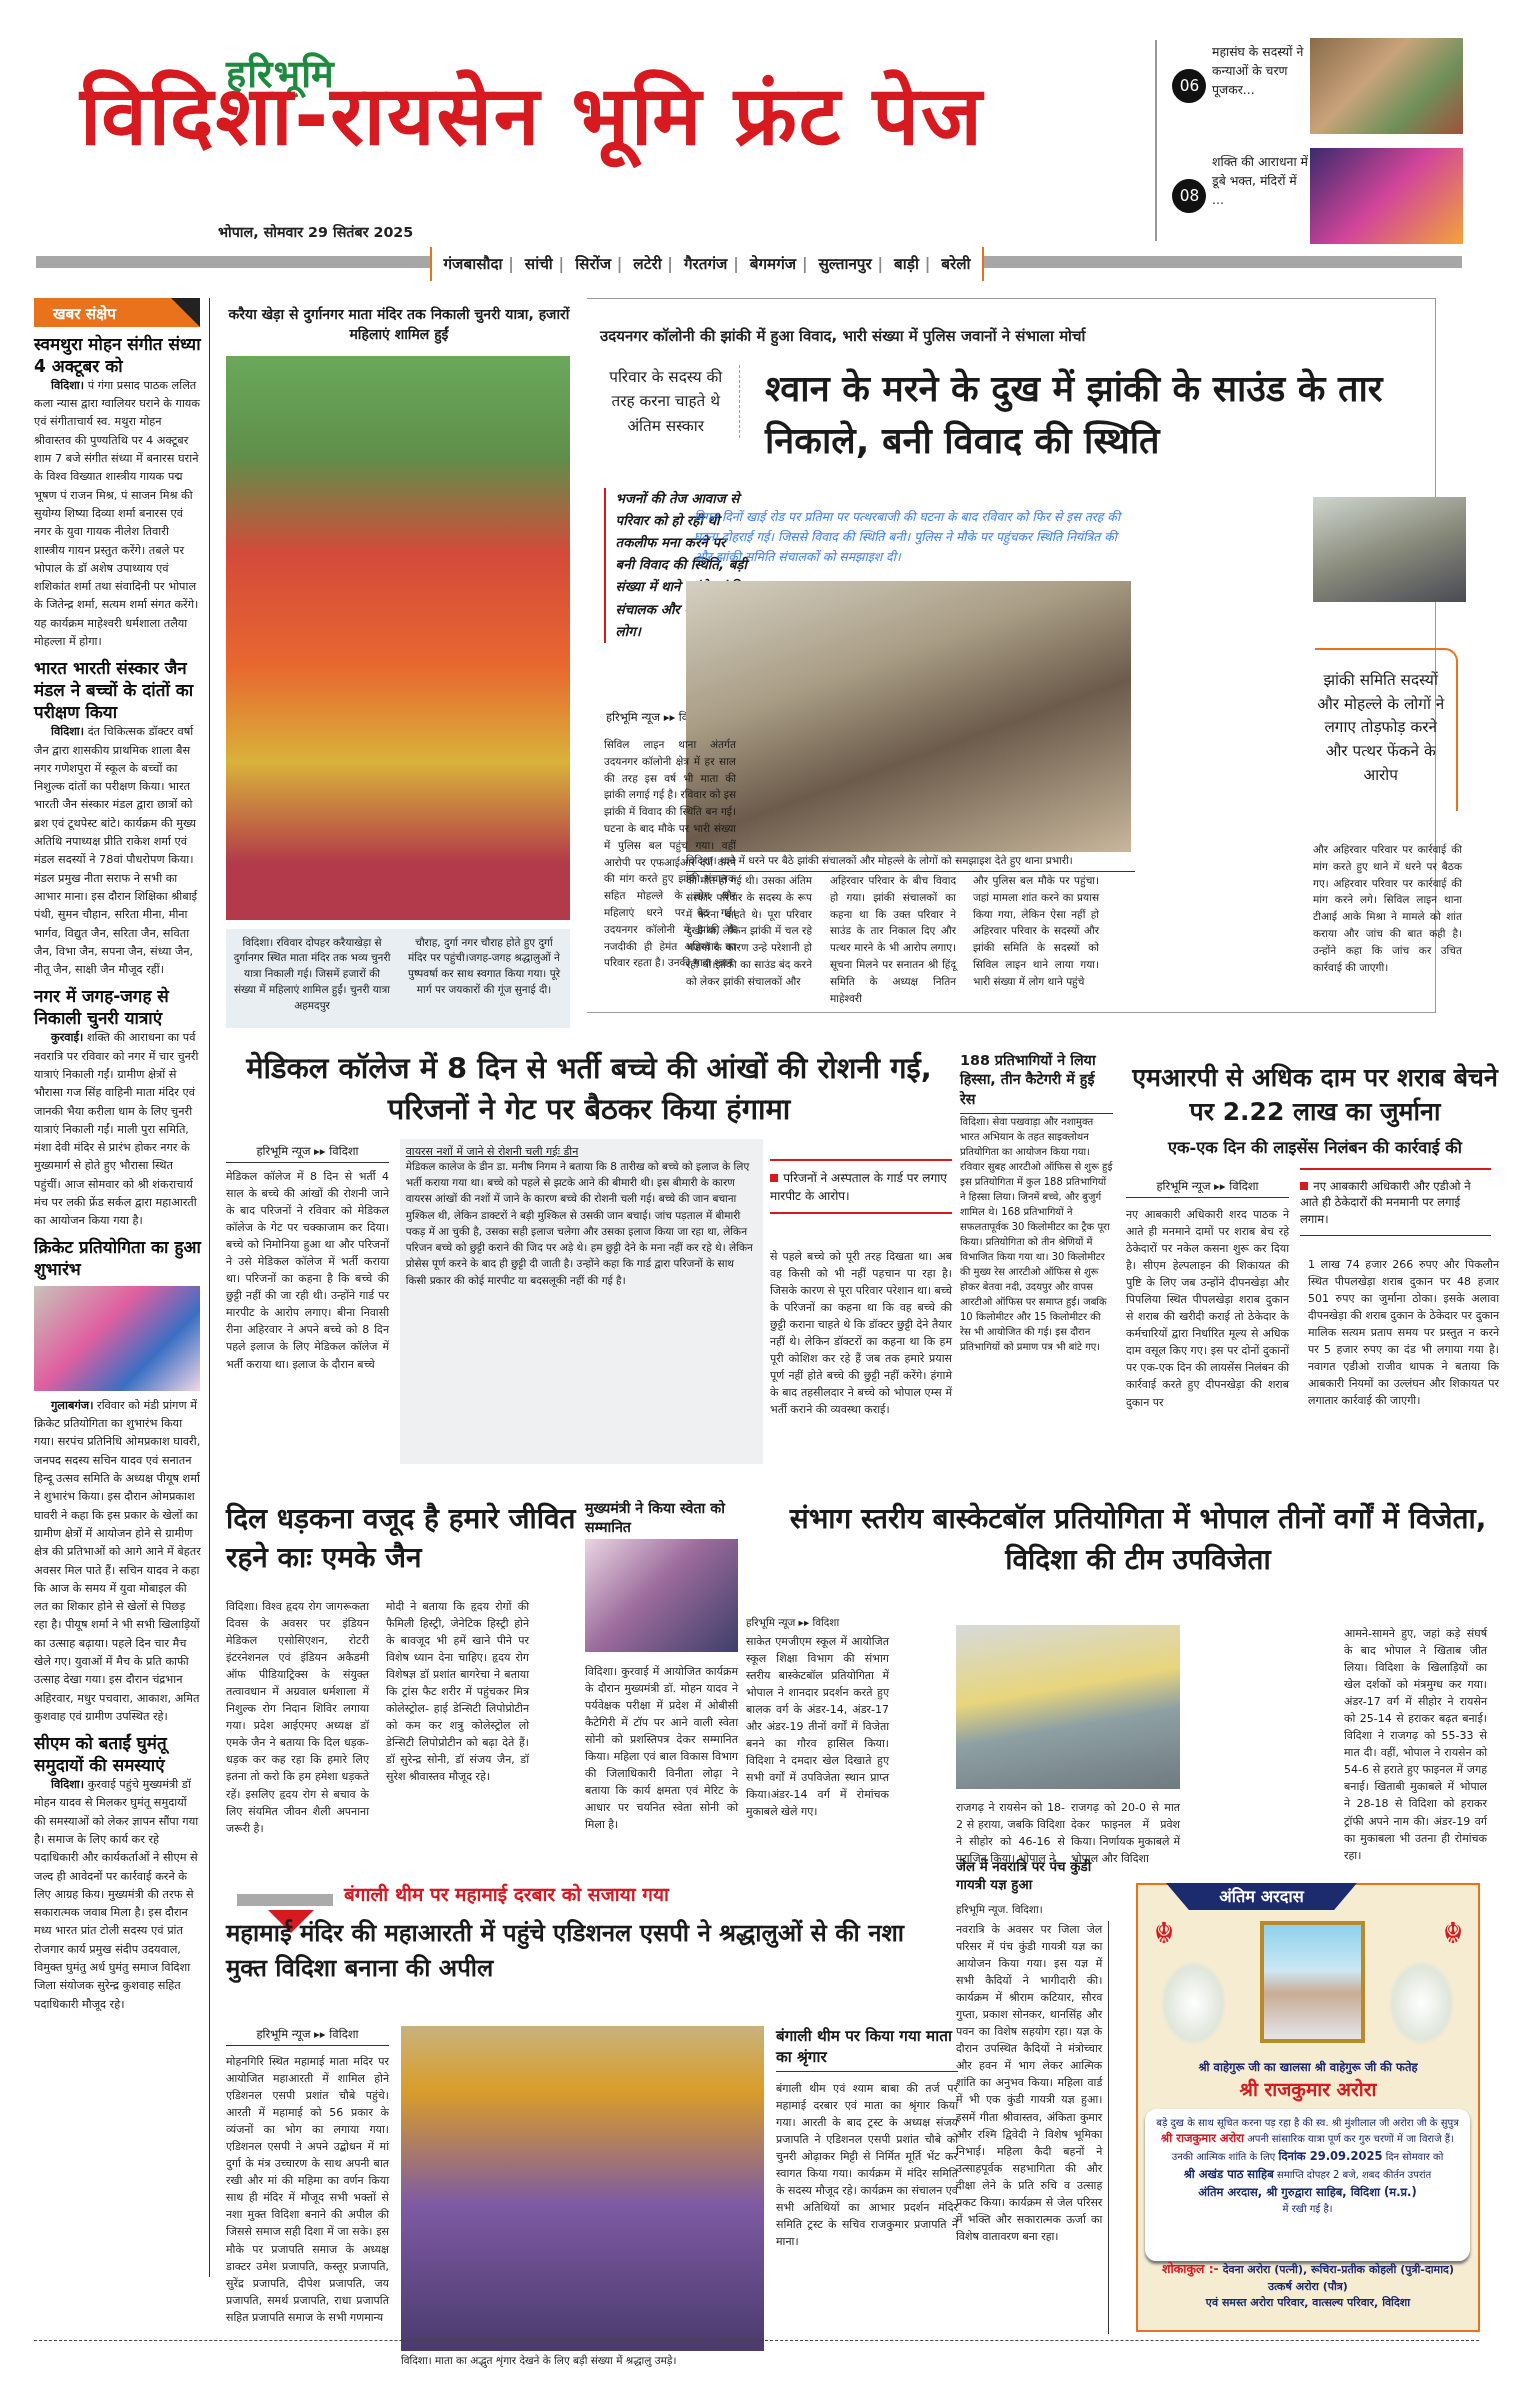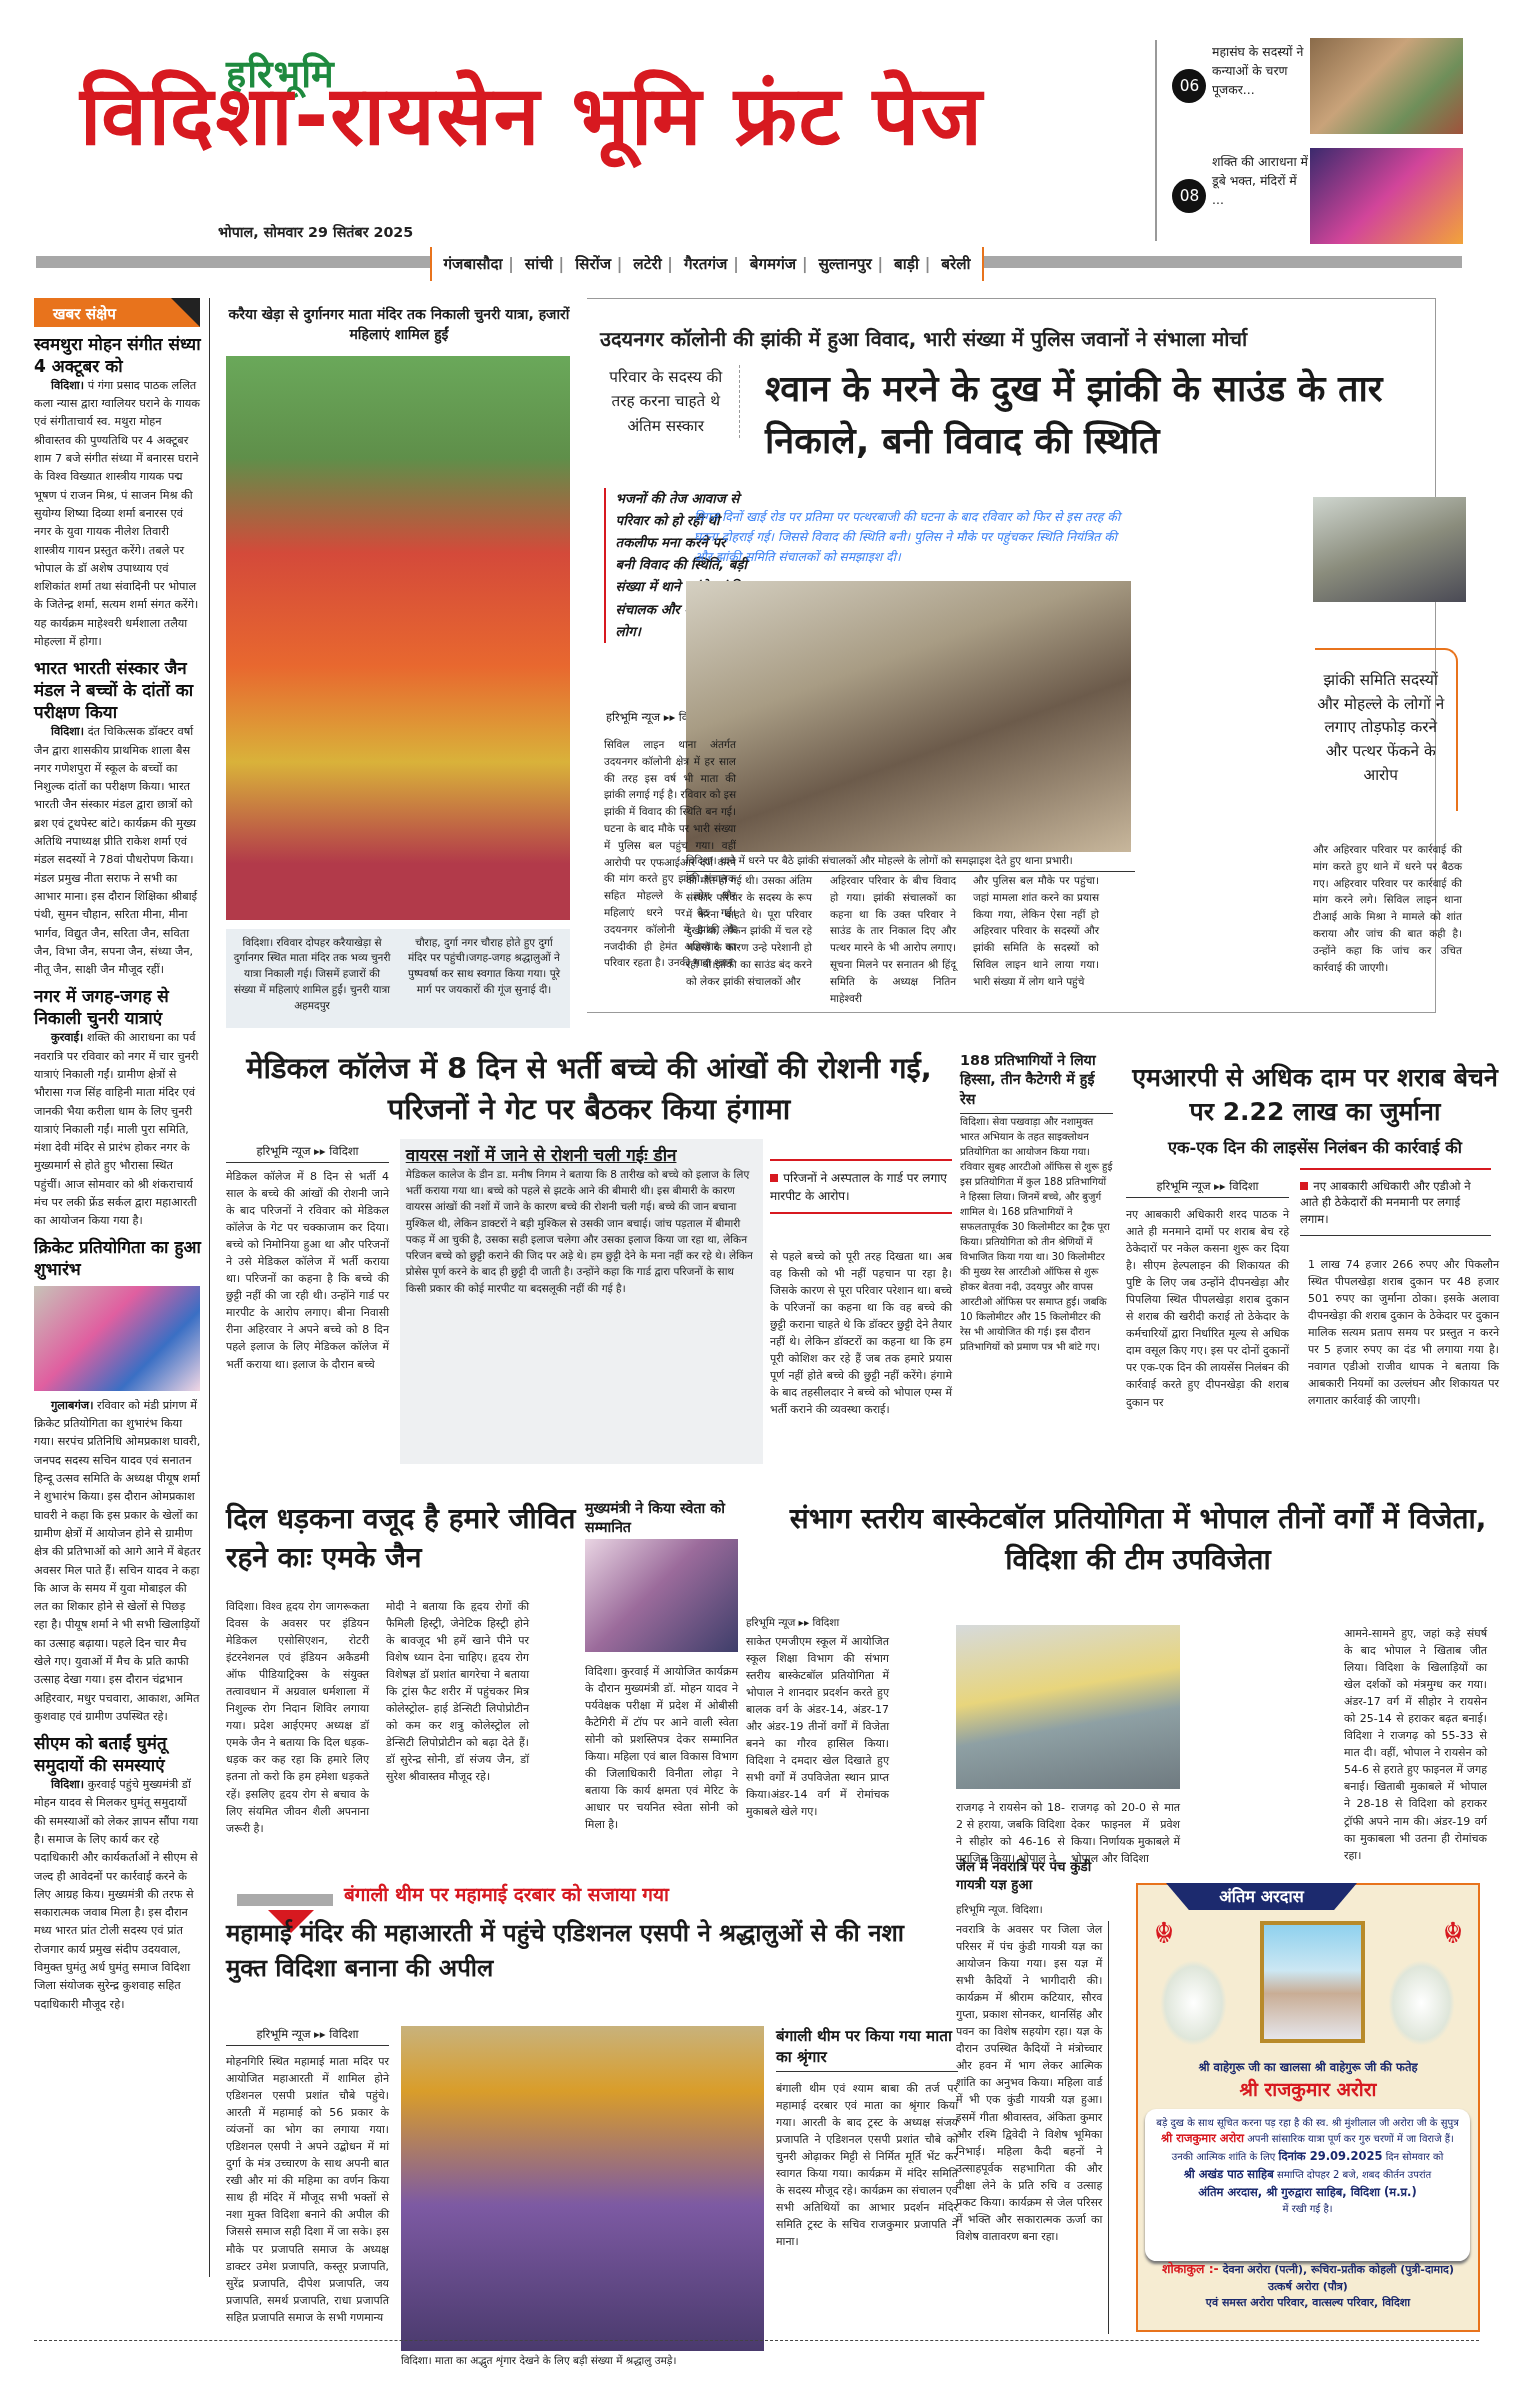--- a/index.html
+++ b/index.html
@@ -35,38 +35,38 @@
   .sb-body { font-size: 11.3px; line-height: 1.62; color:#222; }
   .sb-body b { color:#111;padding-left:17px; }
 
   
   #chunari-head { left: 222px; top: 304px; width: 354px; text-align:center; font-size: 14px; font-weight:bold; line-height: 1.45; }
   #chunari-cap { left: 226px; top: 920px; width: 344px; height: 99px; background:#e9eef2; padding: 5.7px 7.6px; display:flex; gap: 15px; margin-top: 9px; }
   #chunari-cap div { flex: 1; font-size: 10.5px; line-height: 1.5; text-align: center; }
 
   
   #main-box { left: 587px; top: 298px; width: 849px; height: 715px; border: 1.9px solid #999; border-left: none; border-top: 1.9px solid #999; }
-  #main-kicker { left: 600px; top: 325px; font-size: 20px; font-weight: bold; color:#222; }
+  #main-kicker { left: 600px; top: 325px; font-size: 15px; font-weight: bold; color:#222; }
   #main-side { left: 600px; top: 365px; width: 140px; text-align: center; font-size: 15.3px; color:#222; line-height: 1.6; border-right: 1px dashed #999; padding-right: 7.6px; }
   #main-head { left: 765px; top: 363px; width: 669px; font-size: 36px; line-height: 1.45; font-weight: bold; }
   #main-quote { left: 604px; top: 488px; width: 143px; border-left: 2.9px solid #d71920; padding-left: 9.6px; font-size: 13.4px; font-style: italic; font-weight: bold; line-height: 1.65; }
   #main-byline { left: 606px; top: 709px; width: 143px; font-size: 11.5px; }
   #main-lede { left: 694px; top: 507px; width: 440px; font-size: 12.4px; font-style: italic; color:#3b82f6; line-height: 1.6; }
   #main-photo { left: 686px; top: 581px; width: 445px; height: 271px; background: linear-gradient(160deg,#d5d0c2,#a89c84 35%,#6c5b4b 60%,#c8b79c); }
   #main-photo-cap { left: 686px; top: 853px; width: 449px; font-size: 10.5px; border-bottom: 1px solid #333; padding-bottom: 3.8px; }
   #main-photo2 { left: 1313px; top: 497px; width: 153px; height: 105px; background: linear-gradient(160deg,#cfd6cf,#8a8c7c 50%,#4a4a55); }
   #main-callout { left: 1315px; top: 648px; width: 143px; height: 163px; border-right: 2.9px solid #e8731c; border-top: 2.9px solid #e8731c; border-radius: 0 13.4px 0 0; text-align: center; padding: 19px 9.6px 0 0; font-size: 15.3px; line-height: 1.55; }
   .main-col { top: 872px; width: 126px; font-size: 10.5px; line-height: 1.6; text-align: justify; }
 
   
   #med-head { left: 226px; top: 1048px; width: 726px; font-size: 29px; line-height: 1.4; text-align: center; }
   #med-by { left: 226px; top: 1143px; width: 163px; }
   #med-col1 { left: 226px; top: 1168px; width: 163px; }
   #dean-box { left: 400px; top: 1139px; width: 363px; height: 325px; background: #eef0f2; padding: 3.8px 5.7px; }
-  #dean-title { font-size: 17px; font-weight: bold; text-decoration: underline; }
+  #dean-title { font-size: 11px; font-weight: normal; text-decoration: underline; }
   #dean-body { font-size: 10.5px; line-height: 1.55; }
   #med-bullet { left: 770px; top: 1159px; width: 182px; border-top: 2.9px solid #d71920; border-bottom: 2.9px solid #d71920; padding: 7.6px 0; font-size: 12px; line-height: 1.5; }
   #med-col3 { left: 770px; top: 1248px; width: 182px; }
 
   
   #cycle { left: 960px; top: 1051px; width: 153px; }
   #cycle-title { font-size: 14.3px; font-weight: bold; line-height: 1.35; border-bottom: 1px solid #333; padding-bottom: 3.8px; }
   #cycle-body { font-size: 10px; line-height: 1.5; }
 
   

